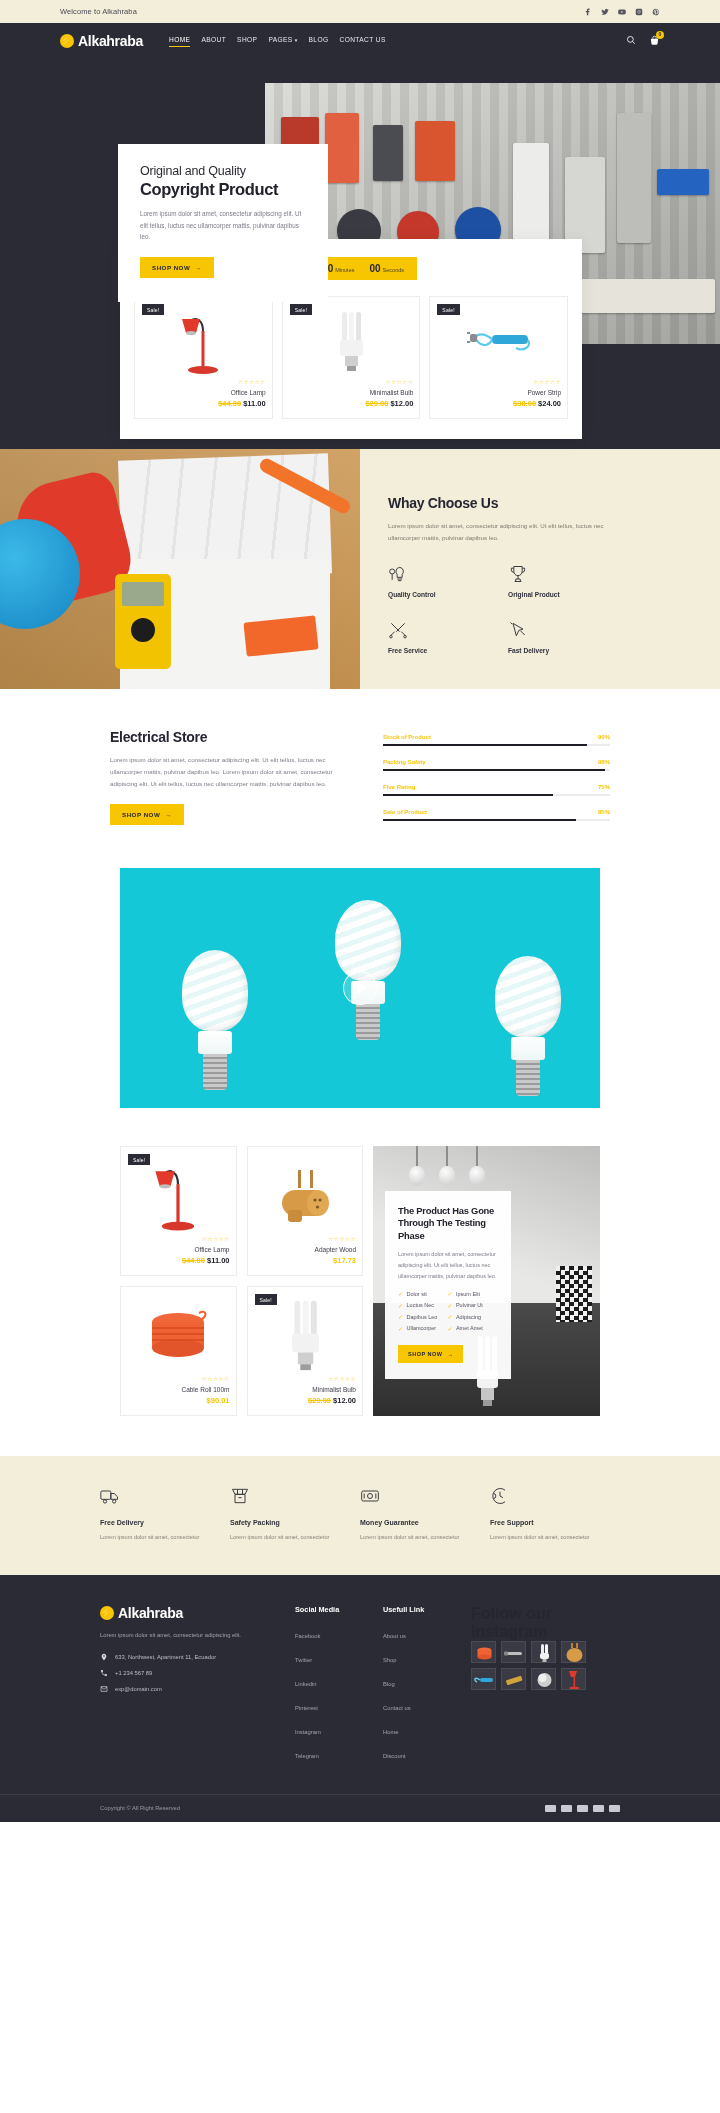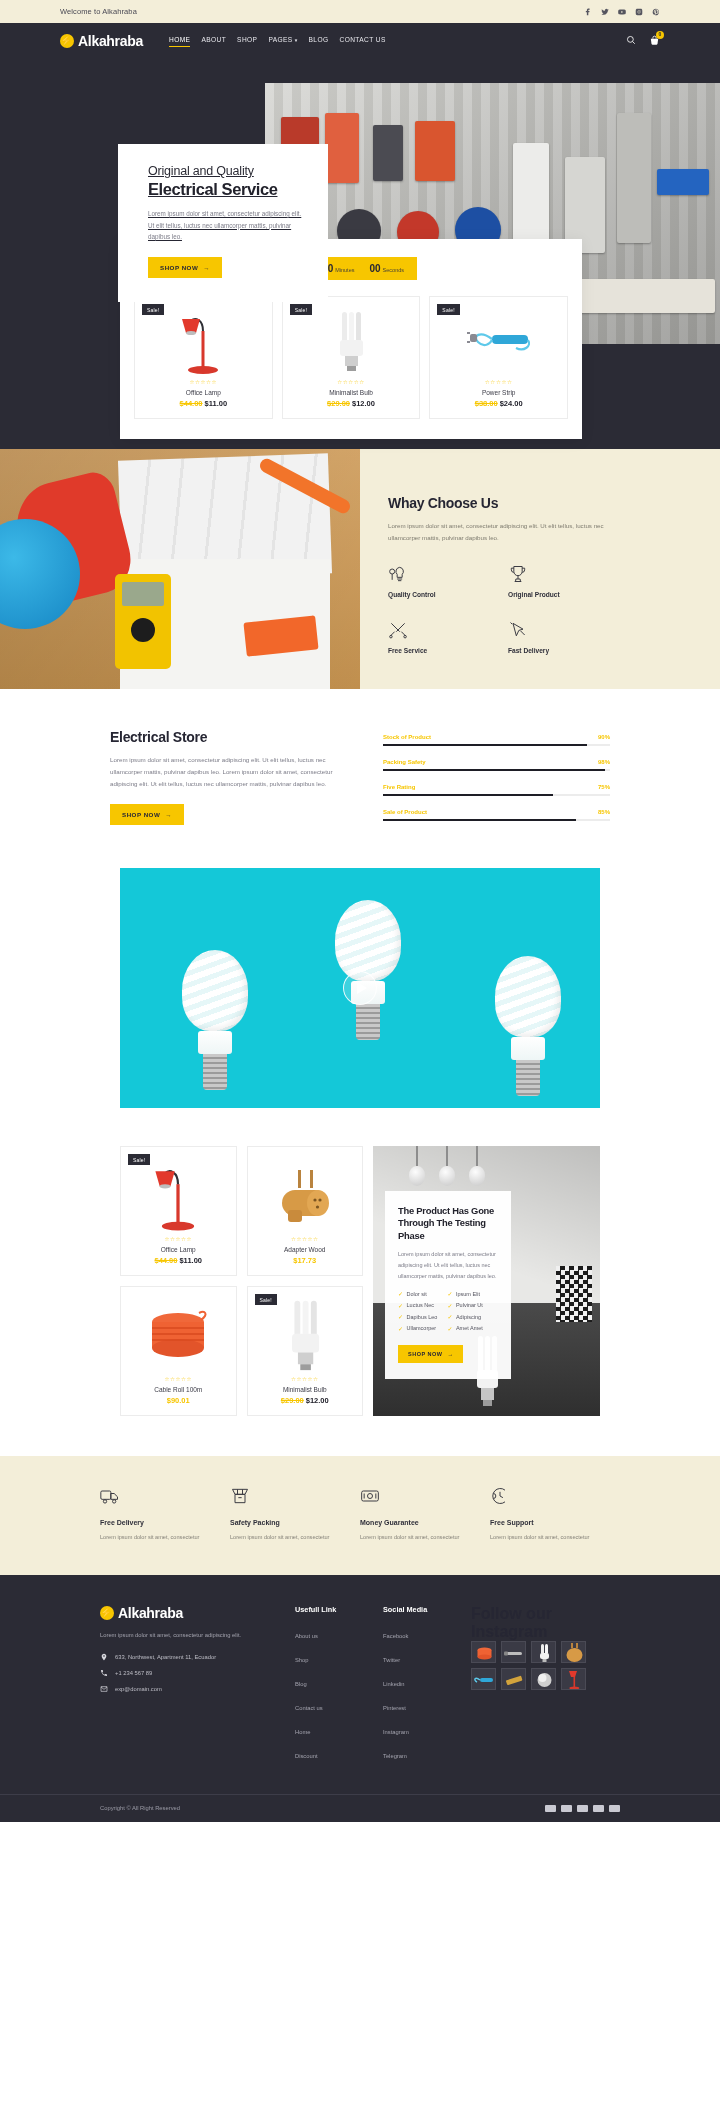--- a/index.html
+++ b/index.html
@@ -84,23 +84,22 @@
       repeating-linear-gradient(90deg, #d9d9d6 0 9px, #c6c6c2 9px 18px),
       linear-gradient(180deg,#cfcfcb,#a8a8a4);
     overflow: hidden;
   }
   .hero-photo .tool {
     position: absolute; border-radius: 2px; box-shadow: 0 1px 2px rgba(0,0,0,.3);
   }
   .hero-card {
     position: absolute; left: 118px; top: 85px;
     width: 210px; background: #ffffff;
-    padding: 20px 22px 24px 30px;
+    padding: 20px 22px 24px 22px;
     z-index: 3;
-    text-decoration: underline;
   }
   .hero-card h4 { font-size: 12.5px; font-weight: normal; color: #2b2b35; letter-spacing: -.2px;}
   .hero-card h2 { font-size: 16.5px; font-weight: bold; color: #22222c; margin-top: 2px; letter-spacing: -.4px;}
   .hero-card p { font-size: 6.3px; color: #7c7c88; line-height: 1.85; margin-top: 9px; }
   .btn-yellow {
     display: inline-flex; align-items: center; gap: 5px;
     background: #f7c600; color: #262633;
     font-size: 6.2px; font-weight: bold; letter-spacing: .5px;
     padding: 7px 12px; text-transform: uppercase; text-decoration: none;
     border: none; cursor: pointer; margin-top: 14px;
@@ -126,21 +125,21 @@
     flex: 1; border: 1px solid #ececec; background: #fff;
     padding: 8px 6px 10px 6px; position: relative; min-height: 118px;
     display: flex; flex-direction: column;
   }
   .sale-tag {
     position: absolute; left: 7px; top: 7px;
     background: #2b2b35; color: #fff; font-size: 5px;
     padding: 2.5px 5px; letter-spacing: .2px;
   }
   .pimg { height: 74px; display: flex; align-items: center; justify-content: center; }
-  .pmeta { text-align: center; margin-top: auto; }
+  .pmeta { text-align: right; margin-top: auto; }
   .stars { color: #f7c600; font-size: 5.5px; letter-spacing: .6px; }
   .pname { font-size: 6.5px; color: #3b3b46; margin-top: 4px; }
   .pprice { margin-top: 3px; font-size: 7.5px; }
   .pprice .old { color: #f7c600; text-decoration: line-through; margin-right: 2px; font-weight: bold;}
   .pprice .new { color: #22222c; font-weight: bold; }
   .pprice .solo { color: #f7c600; font-weight: bold; }
 
   
   .why { display: flex; background: #f3eed9; height: 240px; }
   .why-photo {
@@ -417,21 +416,21 @@
       <div class="tool" style="left:104px;top:192px;width:56px;height:24px;background:#d94a2a;"></div>
       <div class="tool" style="left:178px;top:188px;width:58px;height:28px;background:#2b2b31;"></div>
       <div class="tool" style="left:248px;top:60px;width:36px;height:110px;background:#ececea;"></div>
       <div class="tool" style="left:300px;top:74px;width:40px;height:96px;background:#d6d6d2;"></div>
       <div class="tool" style="left:352px;top:30px;width:34px;height:130px;background:#bdbdb9;"></div>
       <div class="tool" style="left:392px;top:86px;width:52px;height:26px;background:#2464c0;"></div>
       <div class="tool" style="left:250px;top:196px;width:200px;height:34px;background:#e6e3da;"></div>
     </div>
     <div class="hero-card">
       <h4>Original and Quality</h4>
-      <h2>Electrical Service</h2>
+      <h2>Copyright Product</h2>
       <p>Lorem ipsum dolor sit amet, consectetur adipiscing elit. Ut elit tellus, luctus nec ullamcorper mattis, pulvinar dapibus leo.</p>
       <a href="#" class="btn-yellow">
         <span>SHOP NOW</span>
         <span>→</span>
       </a>
     </div>
   </div>
 
   <div class="sale-band">
     <div class="sale-card">
@@ -905,40 +904,40 @@
             <span><svg viewBox="0 0 24 24">
                   <path d="M3 5h18v14H3z" fill="none" stroke="#d8d8de" stroke-width="2"></path>
                   <path d="M3 6l9 7 9-7" fill="none" stroke="#d8d8de" stroke-width="2"></path>
                 </svg></span>
             <span>exp@domain.com</span>
           </div>
         </div>
       </div>
 
       <div class="fcol">
+        <h4>Social Media</h4>
+        <ul>
+          <li><a href="#">Facebook</a></li>
+          <li><a href="#">Twitter</a></li>
+          <li><a href="#">Linkedin</a></li>
+          <li><a href="#">Pinterest</a></li>
+          <li><a href="#">Instagram</a></li>
+          <li><a href="#">Telegram</a></li>
+        </ul>
+      </div>
+
+      <div class="fcol">
         <h4>Usefull Link</h4>
         <ul>
           <li><a href="#">About us</a></li>
           <li><a href="#">Shop</a></li>
           <li><a href="#">Blog</a></li>
           <li><a href="#">Contact us</a></li>
           <li><a href="#">Home</a></li>
           <li><a href="#">Discount</a></li>
-        </ul>
-      </div>
-
-      <div class="fcol">
-        <h4>Social Media</h4>
-        <ul>
-          <li><a href="#">Facebook</a></li>
-          <li><a href="#">Twitter</a></li>
-          <li><a href="#">Linkedin</a></li>
-          <li><a href="#">Pinterest</a></li>
-          <li><a href="#">Instagram</a></li>
-          <li><a href="#">Telegram</a></li>
         </ul>
       </div>
 
       <div class="fcol-insta">
         <h4>Follow our Instagram</h4>
         <div class="insta-grid">
           <div class="insta-cell"><svg width="25" height="22" viewBox="0 0 25 22">
                 <ellipse cx="12.5" cy="8" rx="7" ry="2.5" fill="#f0683a"></ellipse>
                 <rect x="5.5" y="8" width="14" height="7" fill="#ef6233"></rect>
                 <ellipse cx="12.5" cy="15" rx="7" ry="2.5" fill="#e2542a"></ellipse>

